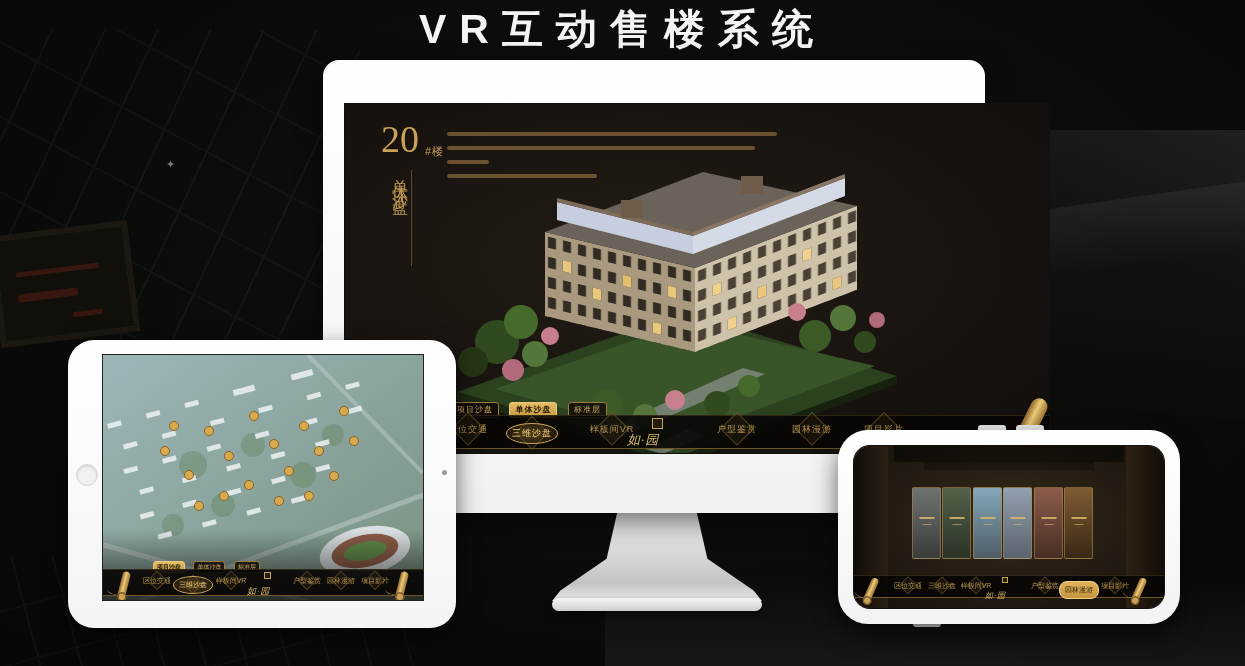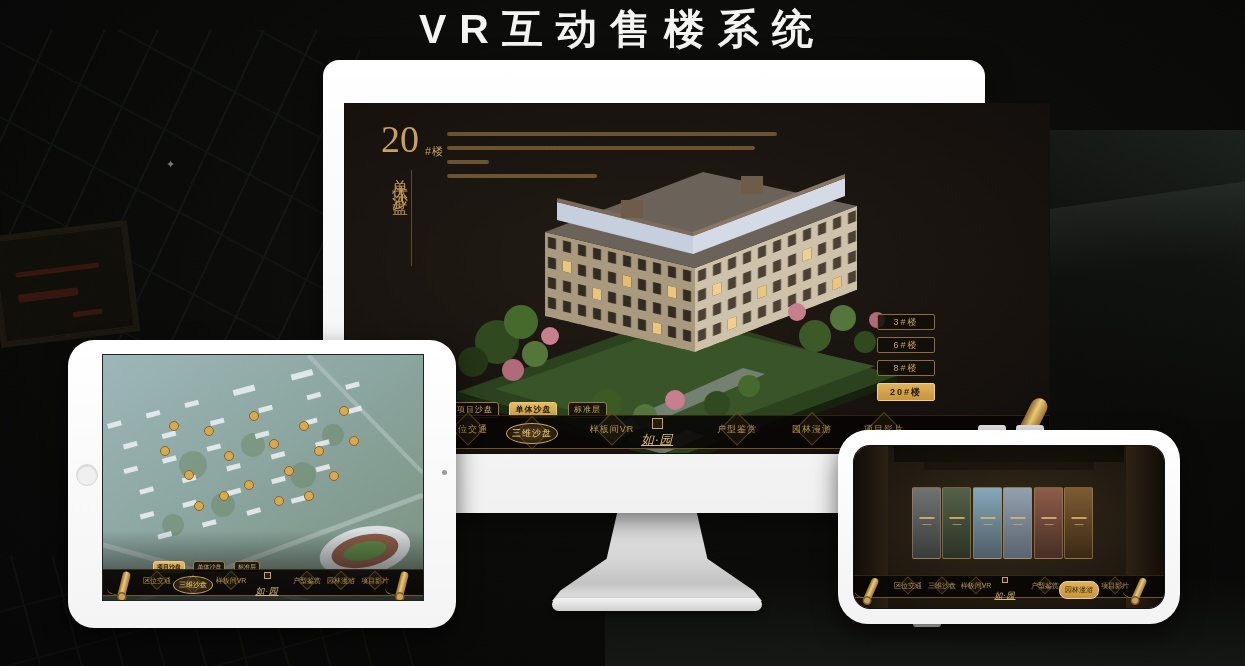--- a/index.html
+++ b/index.html
@@ -43,21 +43,21 @@
     border:1px solid #8a6f3c; color:#c9a158; background:rgba(18,14,9,.85); font-size:9px; letter-spacing:2px; border-radius:2px; }
   .floorbtn.active { background:linear-gradient(#e0b25c,#c6953d); color:#241a07; border-color:#f0d18a; height:18px; line-height:16px; font-weight:bold; }
   .navband { position:absolute; left:0; right:0; background:rgba(8,6,4,.9); border-bottom:1px solid #6d5526; border-top:1px solid rgba(120,95,45,.35); }
   .navitem { position:absolute; text-align:center; }
   .navitem .medal { position:absolute; left:50%; top:50%; transform:translate(-50%,-55%) rotate(45deg);
     border:1px solid rgba(150,118,58,.45); background:rgba(44,35,18,.4); }
   .navitem .lbl { position:relative; z-index:1; color:#b3954f; letter-spacing:1px; white-space:nowrap; }
   .navitem.active .lbl { color:#eecd80; border:1px solid #caa45c; border-radius:50%;
     padding:3px 5px; background:radial-gradient(rgba(122,92,36,.6), rgba(46,34,14,.25)); display:inline-block; }
   .navitem.active.fill .lbl { background:linear-gradient(#e0b25c,#c6953d); color:#2a1d07; border-radius:8px; border-color:#f0d18a; }
-  .logo-mark { position:absolute; text-align:center; color:#d9ba72;text-decoration:underline; }
+  .logo-mark { position:absolute; text-align:left; color:#d9ba72; }
   .logo-mark .seal { display:block; margin:0 auto 1px auto; border:1px solid #caa45c; background:rgba(60,46,20,.5); }
   .logo-mark .logo-text { font-family:"Liberation Serif", serif; font-style:italic; letter-spacing:1px; white-space:nowrap; }
   .scroll-orn { position:absolute; width:10px; height:34px; border-radius:5px;
     background:linear-gradient(90deg,#8a6428,#ecca77 45%,#9c7434); transform:rotate(26deg); box-shadow:0 1px 2px rgba(0,0,0,.6); }
   .scroll-orn::after { content:""; position:absolute; left:0; bottom:-4px; width:8px; height:8px;
     border:2px solid #7a5a26; border-radius:50%; background:#caa45c; }
   .scroll-orn::before { content:""; position:absolute; left:-14px; bottom:2px; width:16px; height:10px;
     border-bottom:1px solid rgba(176,140,70,.8); border-radius:50%; }
 
   
@@ -224,26 +224,20 @@
       <circle cx="372" cy="300" r="13" fill="#31491f"></circle>
       <circle cx="404" cy="282" r="11" fill="#466a2c"></circle>
 
       <circle cx="470" cy="232" r="16" fill="#3c5a26"></circle>
       <circle cx="498" cy="214" r="13" fill="#54763a"></circle>
       <circle cx="520" cy="238" r="11" fill="#31491f"></circle>
       <circle cx="452" cy="208" r="9" fill="#c77f8d"></circle>
       <circle cx="532" cy="216" r="8" fill="#b06a7a"></circle>
     </svg>
 
-    <div class="floor-col">
-      <div class="floorbtn">3#楼</div>
-      <div class="floorbtn">6#楼</div>
-      <div class="floorbtn">8#楼</div>
-      <div class="floorbtn active">20#楼</div>
-    </div>
 
     <div class="ds-chips">
       <div class="chip">项目沙盘</div>
       <div class="chip active">单体沙盘</div>
       <div class="chip">标准层</div>
     </div>
 
     <div class="navband ds-navband">
       <div class="navitem" style="left:86px;"><span class="medal"></span><span class="lbl">区位交通</span></div>
       <div class="navitem active" style="left:150px;"><span class="medal"></span><span class="lbl">三维沙盘</span></div>

